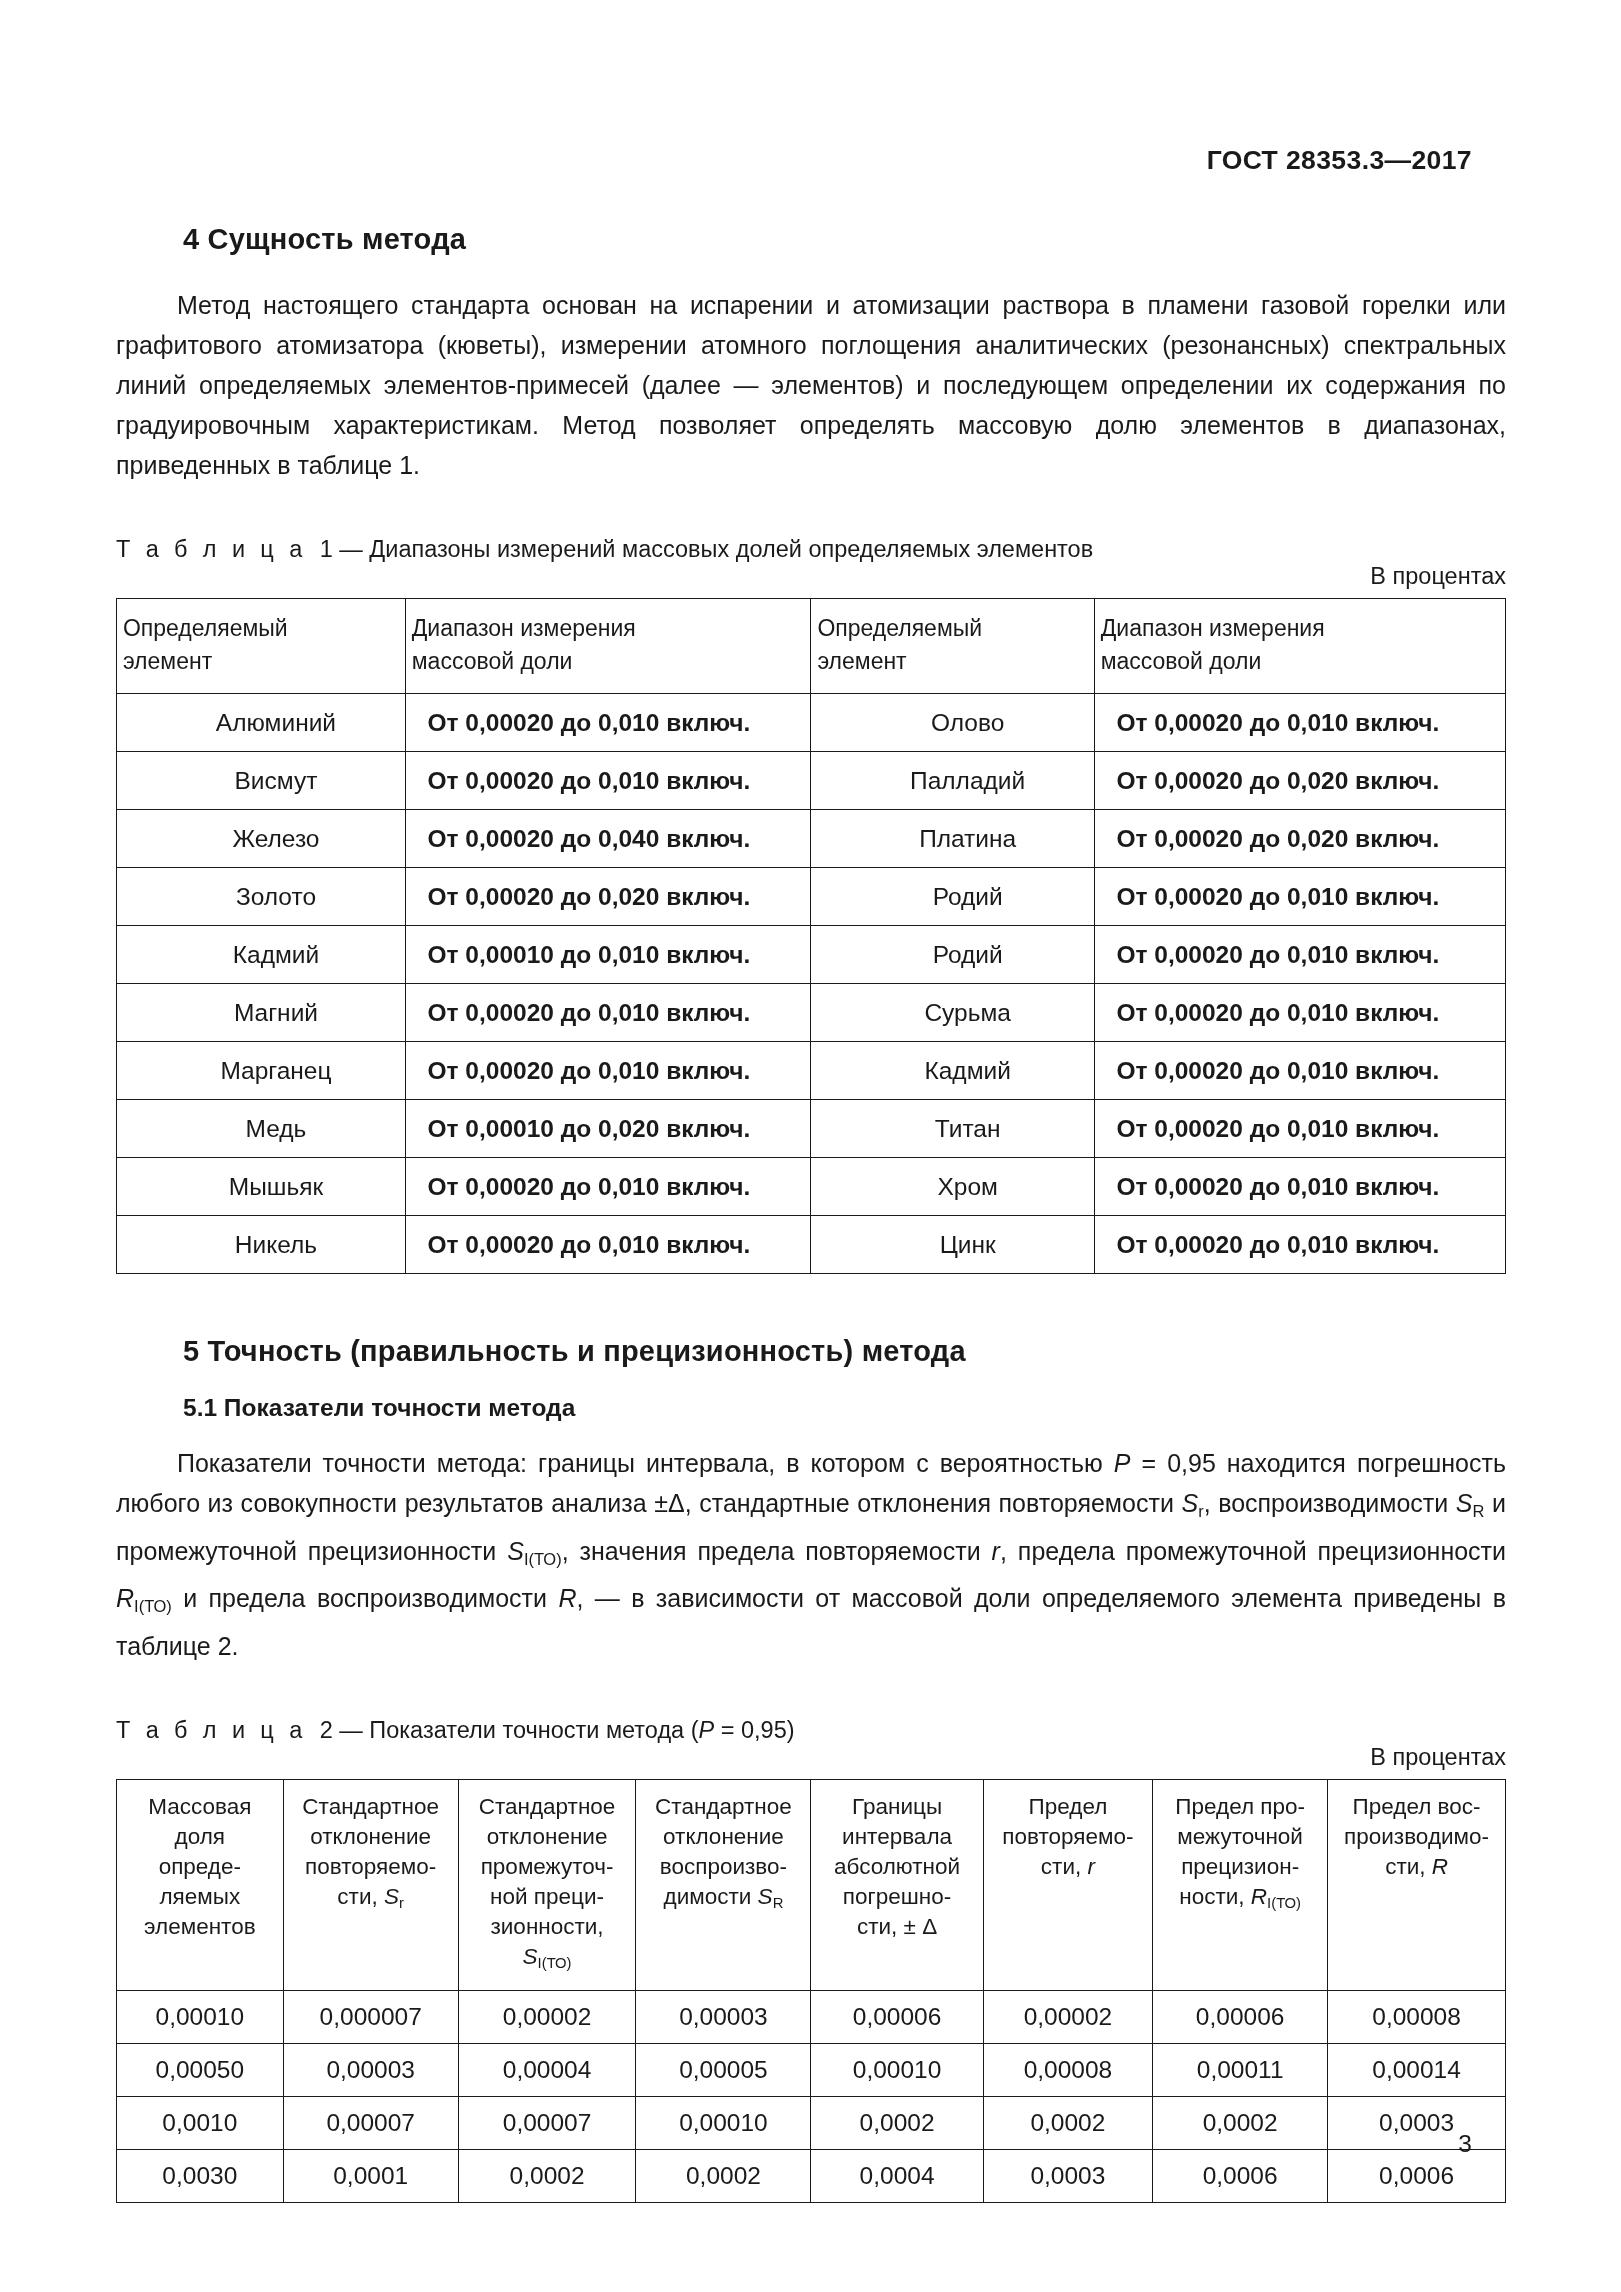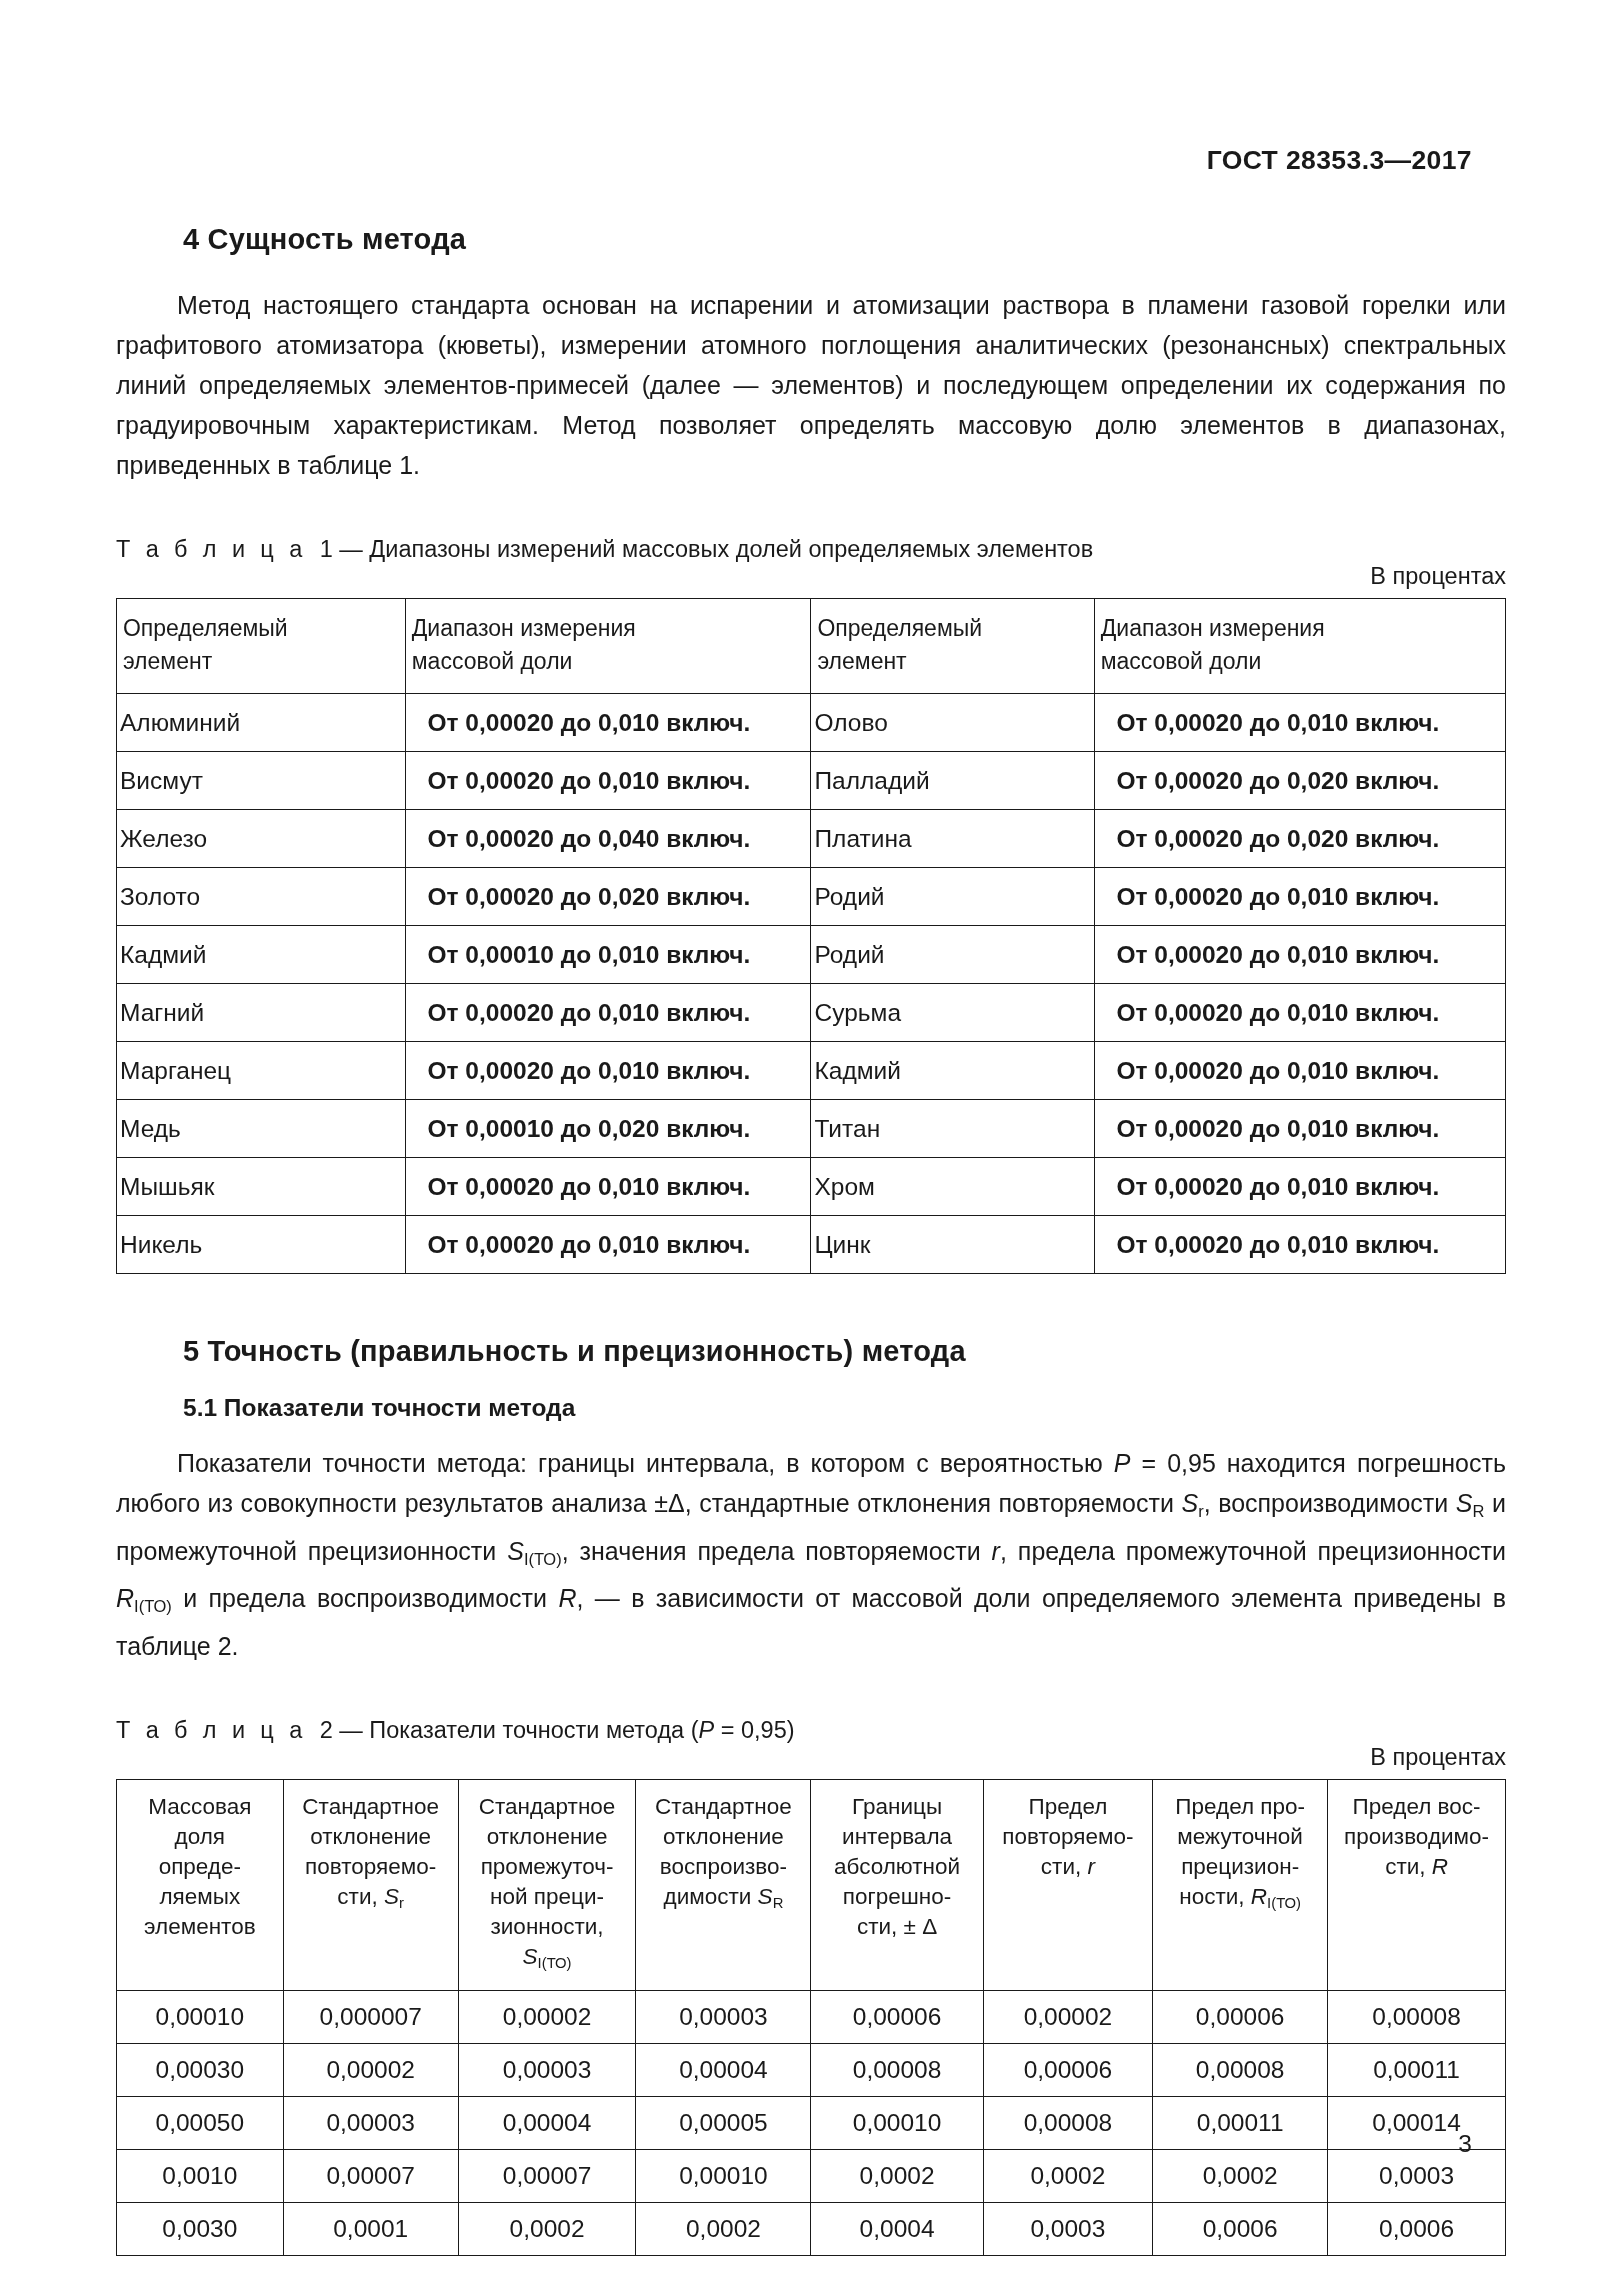--- a/index.html
+++ b/index.html
@@ -101,22 +101,22 @@
     text-align: left;
     line-height: 33px;
     padding: 13.7px 5.9px 14.7px 5.9px;
     font-size: 23px;
   }
   .t1 td {
     height: 57px;
     font-size: 24.5px;
   }
   .t1 td.el {
-    padding-left: 3px;
-    text-align: left;
+    padding-left: 30px;
+    text-align: center;
   }
   .t1 td.rng {
     padding-left: 21.6px;
     text-align: left;
     font-weight: bold;
   }
   .t1 col.c1 { width: 20.8%; }
   .t1 col.c2 { width: 29.2%; }
   .t1 col.c3 { width: 20.4%; }
   .t1 col.c4 { width: 29.6%; }
@@ -294,30 +294,20 @@
             <td>0,00010</td>
             <td>0,000007</td>
             <td>0,00002</td>
             <td>0,00003</td>
             <td>0,00006</td>
             <td>0,00002</td>
             <td>0,00006</td>
             <td>0,00008</td>
           </tr>
         <tr>
-            <td>0,00030</td>
-            <td>0,00002</td>
-            <td>0,00003</td>
-            <td>0,00004</td>
-            <td>0,00008</td>
-            <td>0,00006</td>
-            <td>0,00008</td>
-            <td>0,00011</td>
-          </tr>
-        <tr>
             <td>0,00050</td>
             <td>0,00003</td>
             <td>0,00004</td>
             <td>0,00005</td>
             <td>0,00010</td>
             <td>0,00008</td>
             <td>0,00011</td>
             <td>0,00014</td>
           </tr>
         <tr>

